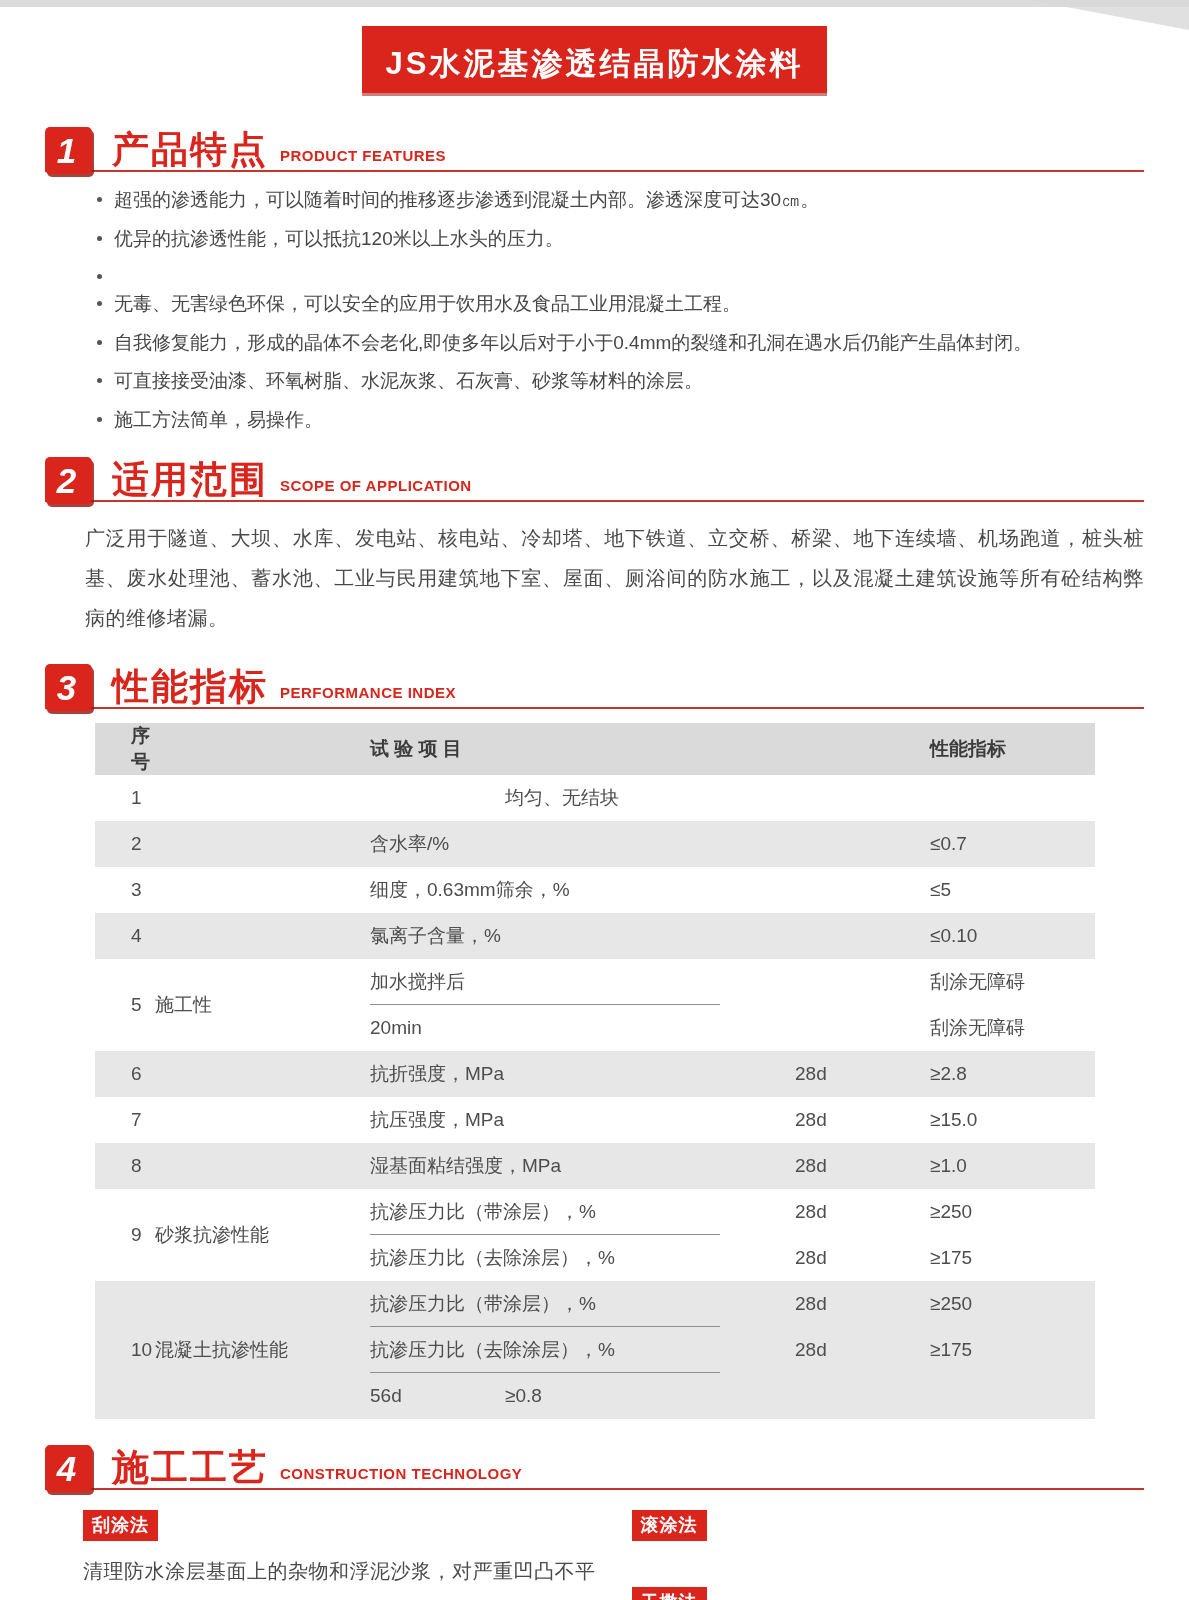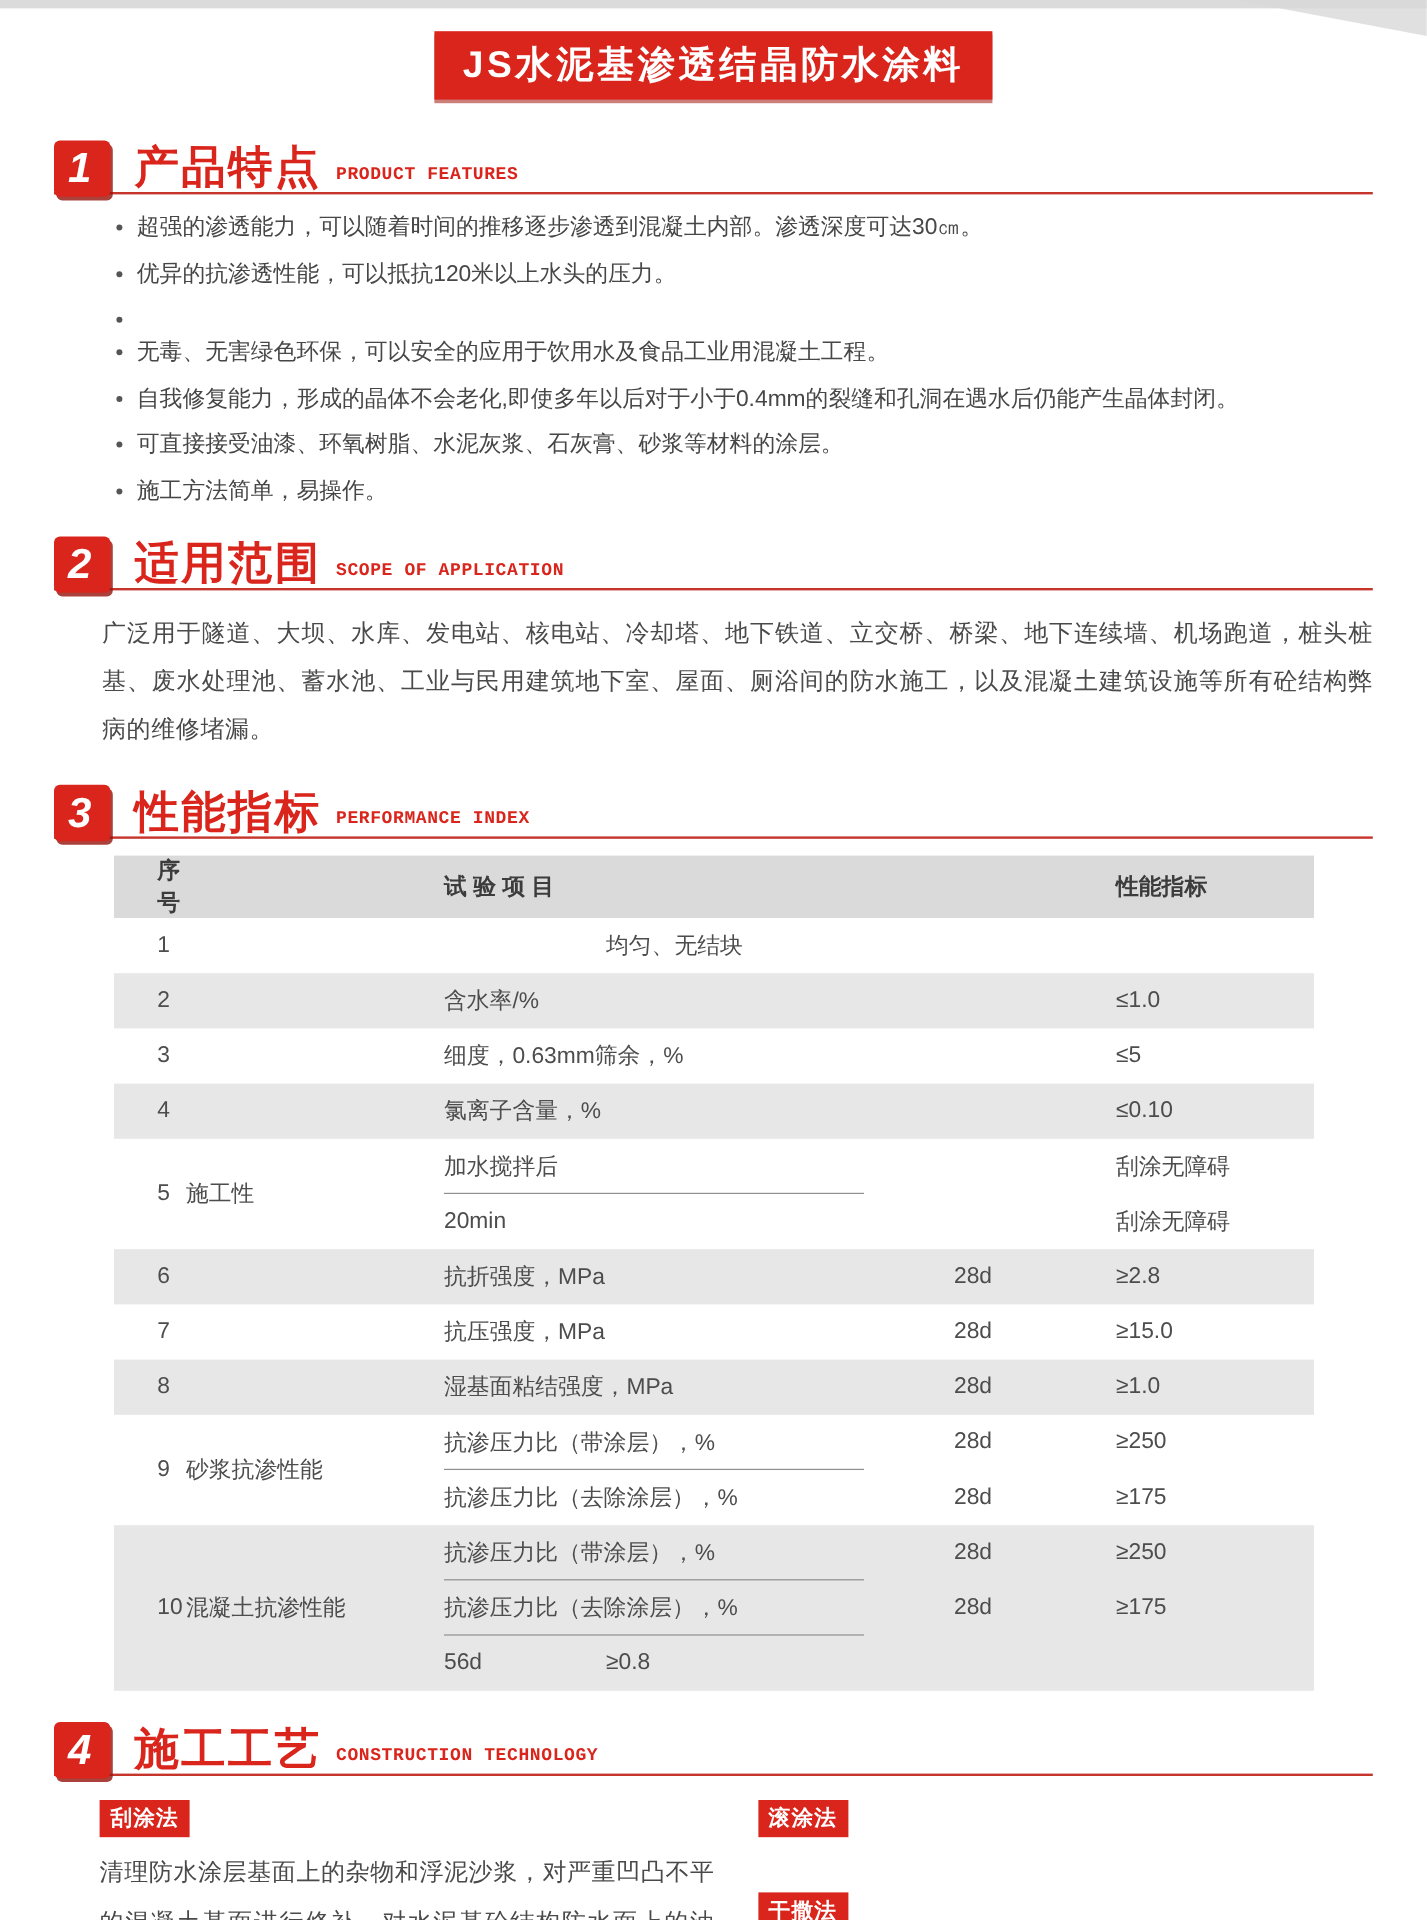--- a/index.html
+++ b/index.html
@@ -14,21 +14,21 @@
   .artifact-tr { position:absolute; top:0; right:0; width:0; height:0;
     border-left:160px solid transparent; border-top:30px solid #d8d8d8; opacity:.8; }
 
   .page { position:relative; padding:26px 45px 0 45px; }
 
   
   .banner-wrap { text-align:center; margin-bottom:34px; }
   .banner {
     display:inline-block; background:#da251c; color:#ffffff;
     font-size:31px; font-weight:bold; letter-spacing:3px;
-    padding:7px 24px 8px; box-shadow:0 3px 0 rgba(160,20,12,.55);
+    padding:17px 24px 8px; box-shadow:0 3px 0 rgba(160,20,12,.55);
   }
 
   
   .sec-head {
     display:flex; align-items:flex-end;
     border-bottom:2px solid #c5352b; margin-top:0;
   }
   .sec-num {
     width:47px; height:47px; background:#d9251c; color:#fff;
     font-size:35px; font-weight:bold; font-style:italic;
@@ -36,21 +36,21 @@
     border-radius:5px; margin-bottom:-4px;
     box-shadow:2px 3px 0 rgba(150,18,10,.8);
     padding-right:4px;
   }
   .sec-title {
     color:#d9251c; font-size:37px; font-weight:bold;
     letter-spacing:2px; margin:0 0 2px 20px; line-height:1;
   }
   .sec-en {
     color:#d9251c; font-size:15px; font-weight:bold;
-    margin:0 0 6px 12px; letter-spacing:.5px;font-family:Liberation Mono, monospace;
+    margin:0 0 6px 12px; letter-spacing:.5px;
   }
 
   
   .features { margin:14px 0 24px 52px; list-style:none; }
   .features li { display:flex; align-items:flex-start; margin-bottom:11px; font-size:19px; line-height:1.45; color:#474747; }
   .features .dot { width:5px; height:5px; border-radius:50%; background:#555; flex:0 0 5px; margin:11px 12px 0 0; }
 
   
   .para {
     font-size:20px; line-height:40px; color:#4a4a4a;
@@ -169,21 +169,21 @@
           </div>
         </div>
       </div>
       <div class="t-row shade">
         <div class="c-no">2</div>
         <div class="c-cat"></div>
         <div class="c-items">
           <div class="item">
             <div class="c-name">含水率/%</div>
             <div class="c-age"></div>
-            <div class="c-val">≤1.0</div>
+            <div class="c-val">≤0.7</div>
           </div>
         </div>
       </div>
       <div class="t-row">
         <div class="c-no">3</div>
         <div class="c-cat"></div>
         <div class="c-items">
           <div class="item">
             <div class="c-name">细度，0.63mm筛余，%</div>
             <div class="c-age"></div>

